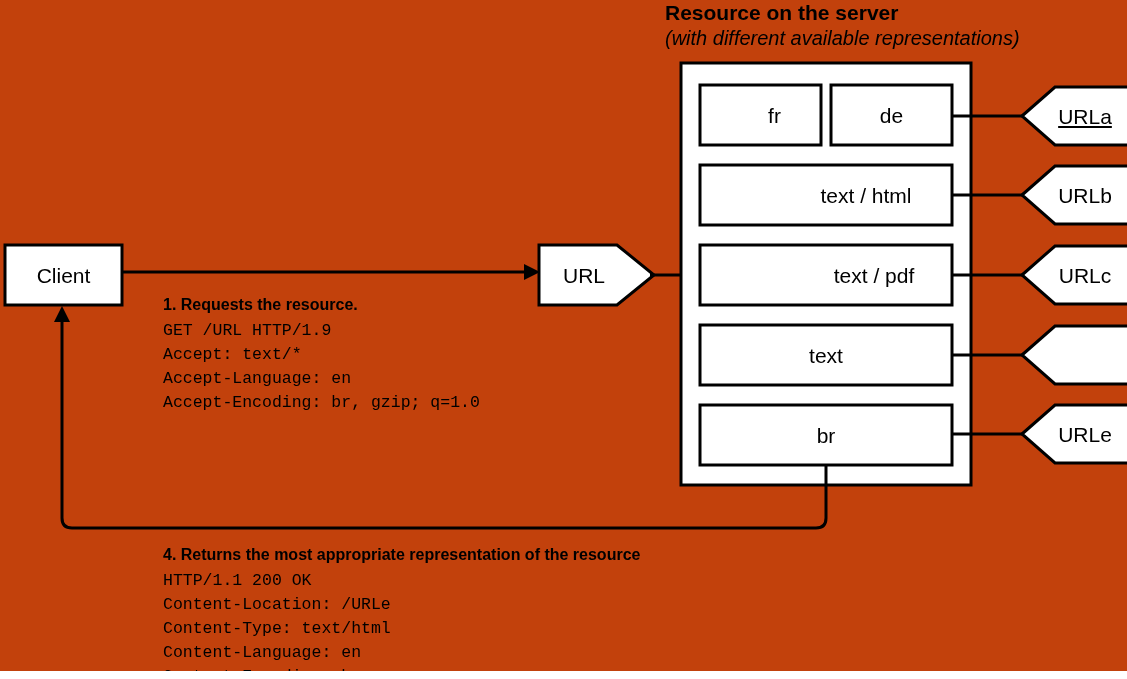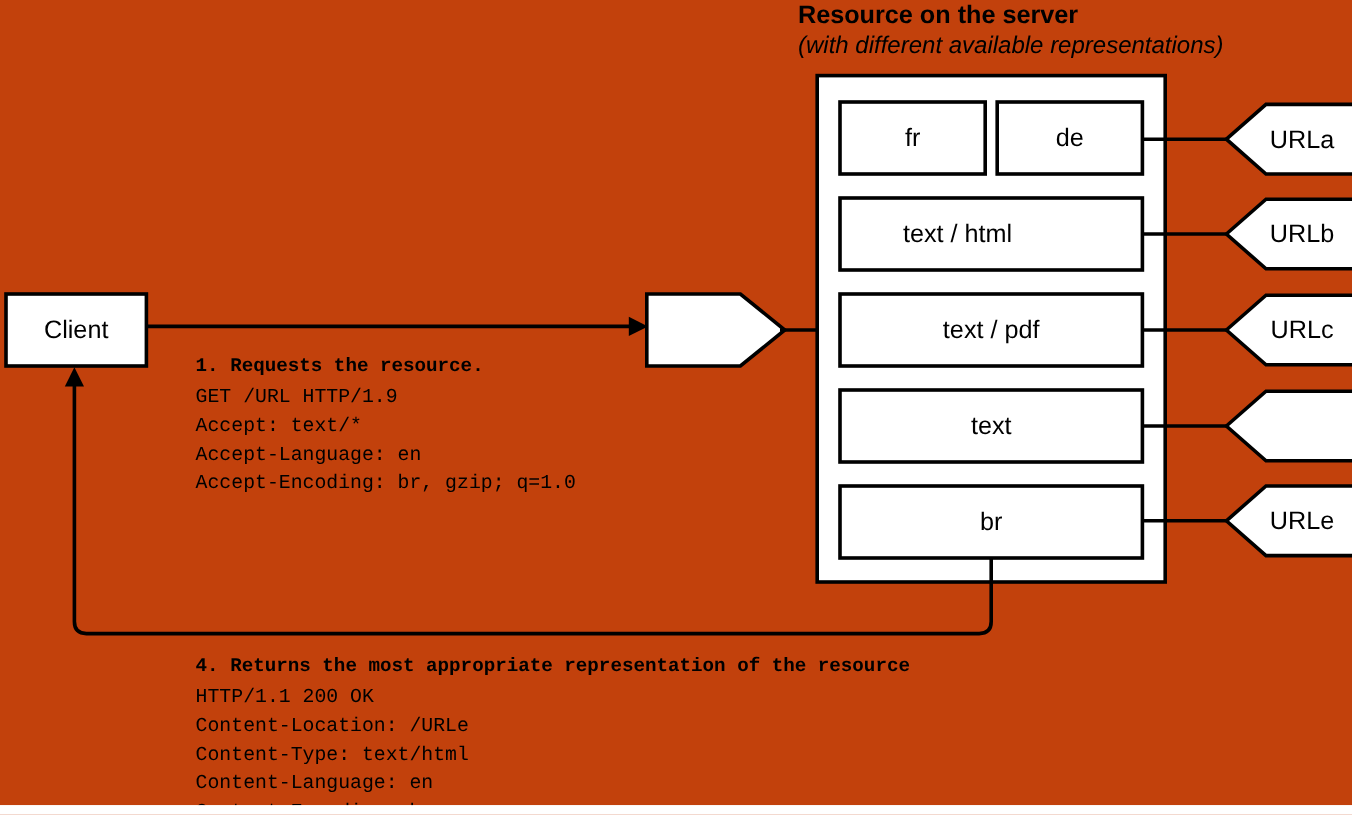--- a/index.html
+++ b/index.html
@@ -64,21 +64,20 @@
     font-size: 16.5px;
     line-height: 24px;
     white-space: pre;
   }
   .note-block {
     position: absolute;
   }
   .note-block .note-heading {
     display: block;
     margin-bottom: 5px;
-    font-family: Liberation Mono, monospace;
   }
 </style>
 </head>
 <body>
 
 <div id="canvas">
 
   <svg id="vector-layer" viewBox="0 0 1127 679">
 
     <rect x="5" y="245" width="117" height="60" fill="#ffffff" stroke="#000000" stroke-width="3"></rect>
@@ -113,29 +112,30 @@
 
     <path d="M 826,465 L 826,518 Q 826,528 816,528 L 72,528 Q 62,528 62,518 L 62,320" fill="none" stroke="#000000" stroke-width="3"></path>
     <polygon points="62,306 54,322 70,322" fill="#000000"></polygon>
   </svg>
 
   <div class="lbl server-title">Resource on the server</div>
   <div class="lbl server-subtitle">(with different available representations)</div>
 
   <div class="lbl box-label" style="left:5px; top:245px; width:117px; height:60px;border-radius:20px;">Client</div>
 
+  <div class="lbl box-label" style="left:539px; top:245px; width:90px; height:60px;">URL</div>
 
-  <div class="lbl box-label" style="left:700px; top:85px; width:121px; height:60px;">fr</div>
+  <div class="lbl box-label" style="left:700px; top:85px; width:121px; height:60px;padding-left:14px;">fr</div>
   <div class="lbl box-label" style="left:831px; top:85px; width:121px; height:60px;text-align:center;">de</div>
-  <div class="lbl box-label" style="left:672px; top:165px; width:252px; height:60px;">text / html</div>
-  <div class="lbl box-label" style="left:700px; top:245px; width:252px; height:60px;">text / pdf</div>
+  <div class="lbl box-label" style="left:740px; top:165px; width:252px; height:60px;">text / html</div>
+  <div class="lbl box-label" style="left:700px; top:245px; width:252px; height:60px;padding-left:48px;">text / pdf</div>
   <div class="lbl box-label" style="left:700px; top:325px; width:252px; height:60px;">text</div>
   <div class="lbl box-label" style="left:700px; top:405px; width:252px; height:60px;">br</div>
 
-  <div class="lbl tag-label" style="left:1048px; top:87px; width:74px; height:58px;">URLa</div>
+  <div class="lbl tag-label" style="left:1048px; top:87px; width:74px; height:58px;text-decoration:underline;">URLa</div>
   <div class="lbl tag-label" style="left:1048px; top:166px; width:74px; height:58px;">URLb</div>
   <div class="lbl tag-label" style="left:1048px; top:246px; width:74px; height:58px;">URLc</div>
   <div class="lbl tag-label" style="left:1048px; top:405px; width:74px; height:58px;text-align:center;">URLe</div>
 
   <div class="note-block" style="left:163px; top:296px;">
     <span class="note-heading">1. Requests the resource.</span>
     <div class="note-body">GET /URL HTTP/1.9
 Accept: text/*
 Accept-Language: en
 Accept-Encoding: br, gzip; q=1.0</div>

